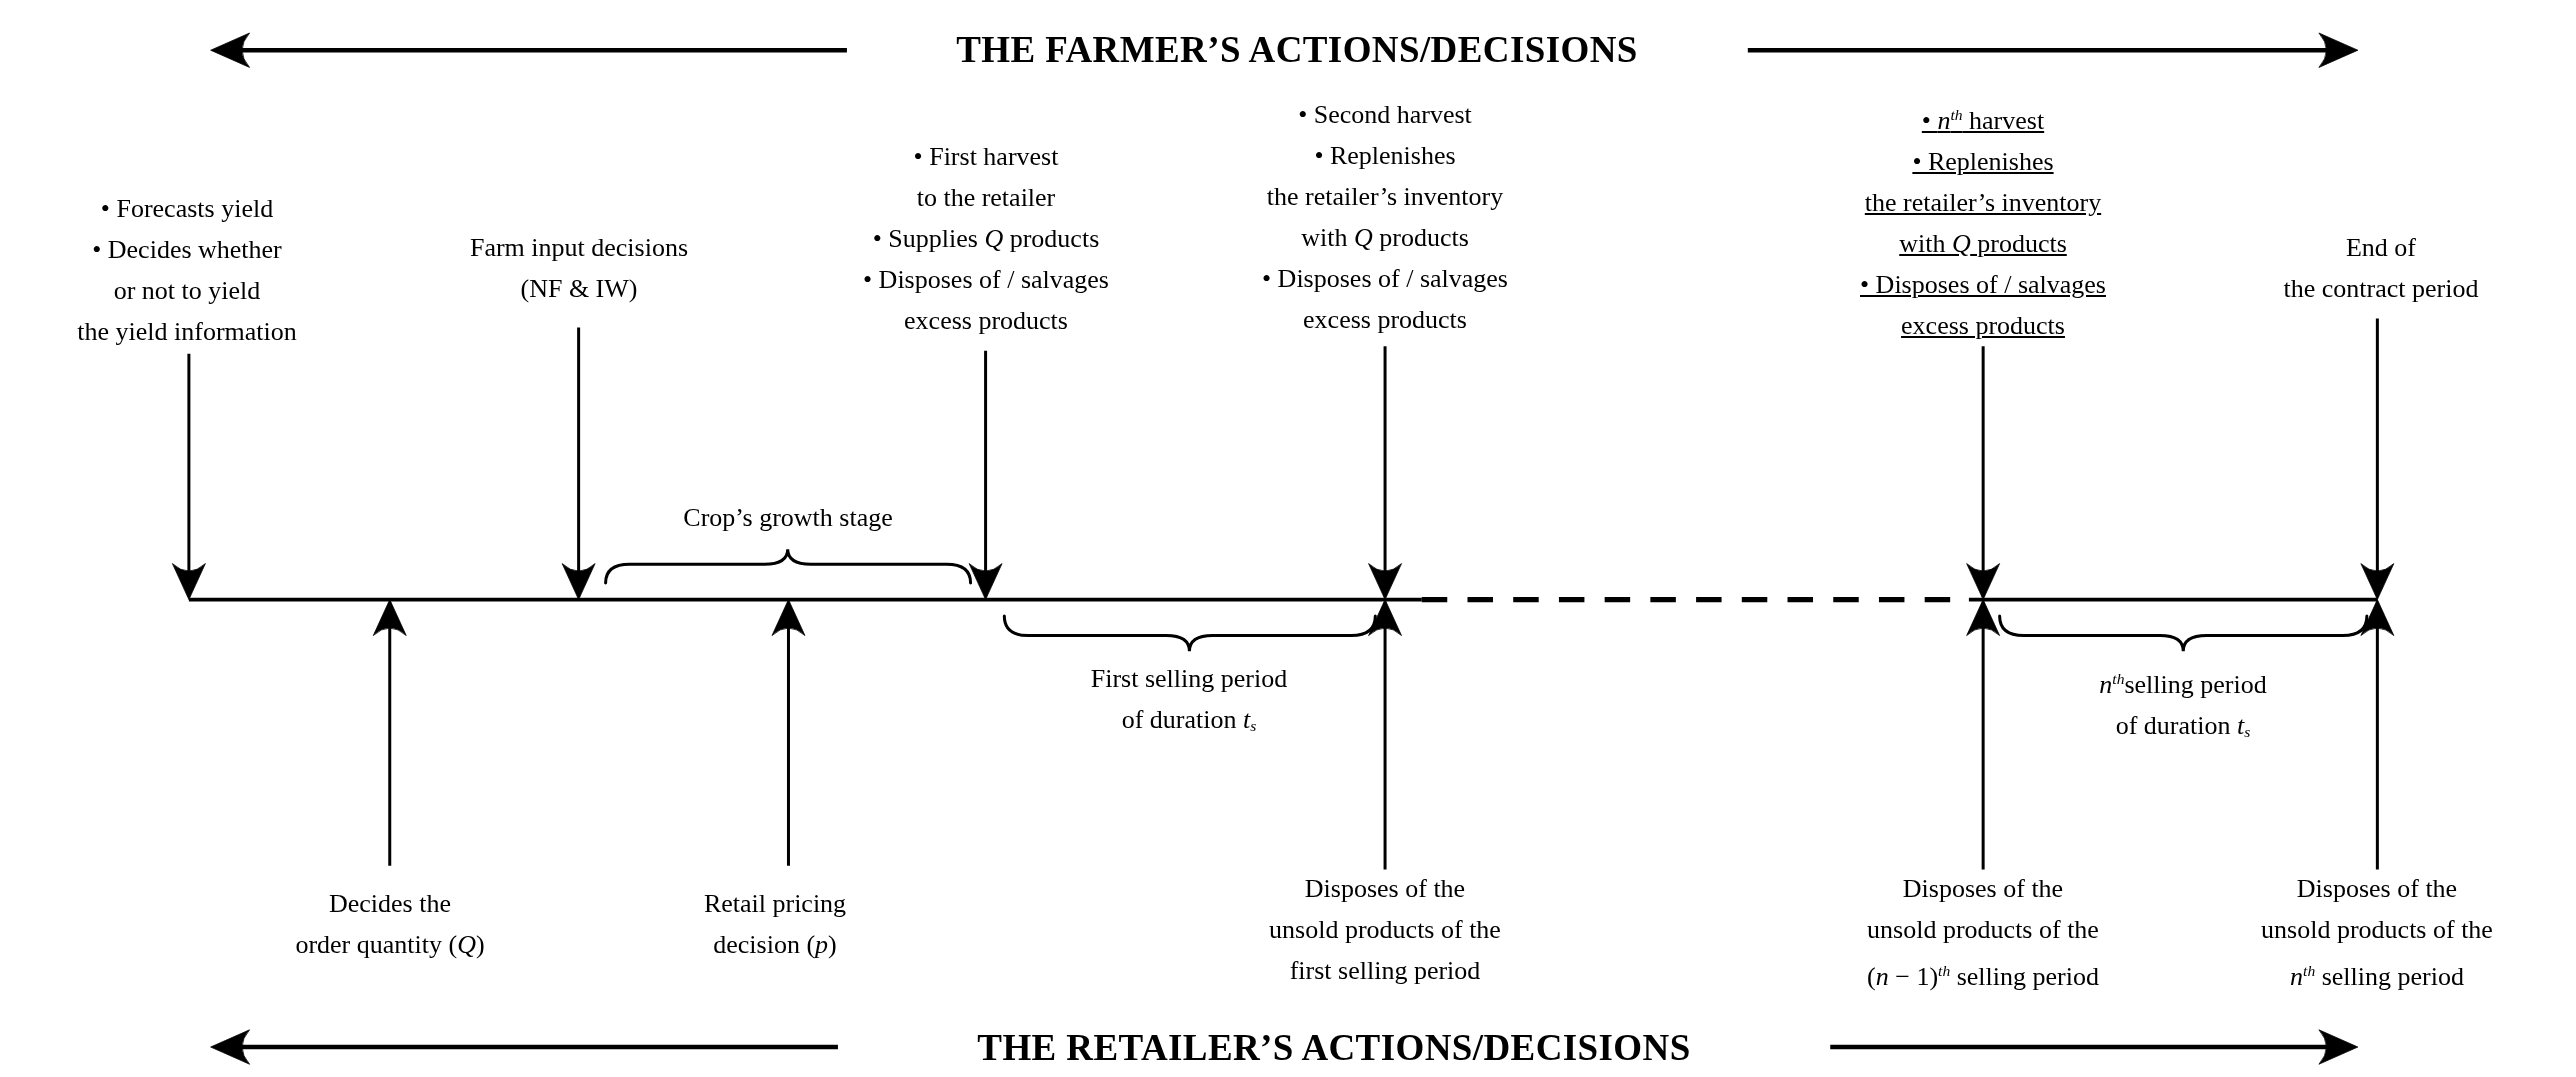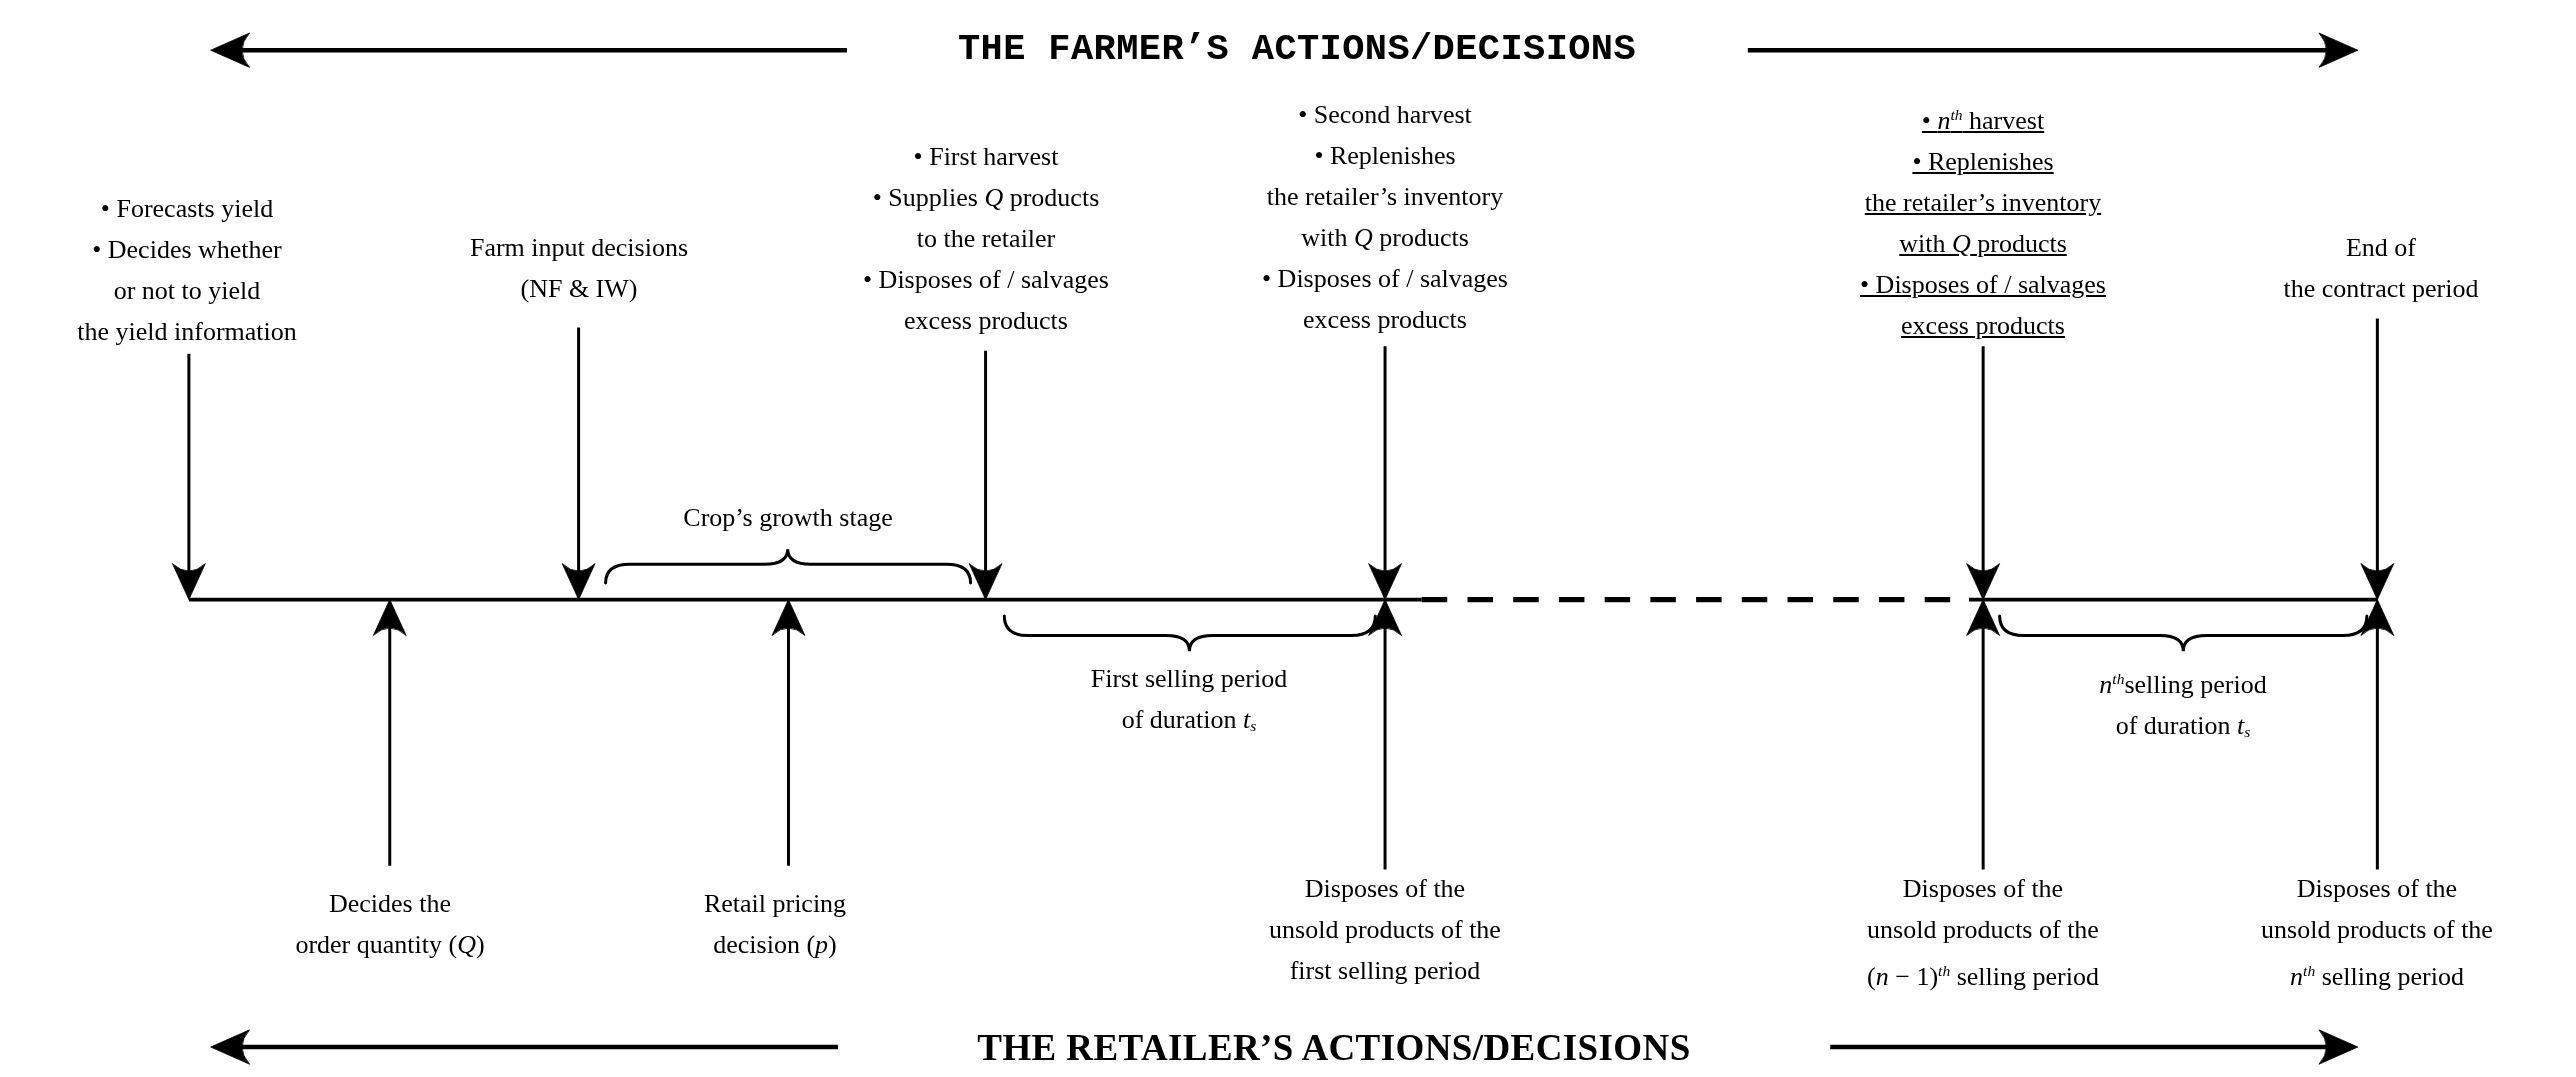--- a/index.html
+++ b/index.html
@@ -78,39 +78,39 @@
     <line x1="3172" y1="1160" x2="3172" y2="804" stroke-width="4"></line>
     <path d="M 3172 800 L 3150 848 Q 3172 828 3194 848 Z" fill="#000"></path>
 
     <path d="M 808 778 Q 808 753 840 753 L 1020 753 Q 1051 753 1051 733 Q 1051 753 1082 753 L 1263 753 Q 1295 753 1295 778" fill="none" stroke-width="4" stroke-linecap="round"></path>
 
     <path d="M 1340 822 Q 1340 848 1372 848 L 1556 848 Q 1587 848 1587 869 Q 1587 848 1618 848 L 1803 848 Q 1835 848 1835 822" fill="none" stroke-width="4" stroke-linecap="round"></path>
 
     <path d="M 2668 822 Q 2668 848 2700 848 L 2882 848 Q 2913 848 2913 869 Q 2913 848 2944 848 L 3126 848 Q 3158 848 3158 822" fill="none" stroke-width="4" stroke-linecap="round"></path>
   </svg>
 
-  <div class="title" style="left:1297px;top:30px;font-family:Liberation Mono, monospace;">THE FARMER’S ACTIONS/DECISIONS</div>
+  <div class="title" style="left:1297px;top:30px;">THE FARMER’S ACTIONS/DECISIONS</div>
   <div class="title" style="left:1334px;top:1028px;">THE RETAILER’S ACTIONS/DECISIONS</div>
 
   <div class="tb" style="left:187px;top:188px;">
     <div class="ln"><span>• Forecasts yield</span></div>
     <div class="ln"><span>• Decides whether</span></div>
     <div class="ln"><span>or not to yield</span></div>
     <div class="ln"><span>the yield information</span></div>
   </div>
 
   <div class="tb" style="left:579px;top:227px;">
     <div class="ln"><span>Farm input decisions</span></div>
     <div class="ln"><span>(NF &amp; IW)</span></div>
   </div>
 
   <div class="tb" style="left:986px;top:136px;">
     <div class="ln"><span>• First harvest</span></div>
+    <div class="ln"><span>to the retailer</span></div>
     <div class="ln"><span>• Supplies </span><span class="seg-i">Q</span><span> products</span></div>
-    <div class="ln"><span>to the retailer</span></div>
     <div class="ln"><span>• Disposes of / salvages</span></div>
     <div class="ln"><span>excess products</span></div>
   </div>
 
   <div class="tb" style="left:1385px;top:94px;">
     <div class="ln"><span>• Second harvest</span></div>
     <div class="ln"><span>• Replenishes</span></div>
     <div class="ln"><span>the retailer’s inventory</span></div>
     <div class="ln"><span>with </span><span class="seg-i">Q</span><span> products</span></div>
     <div class="ln"><span>• Disposes of / salvages</span></div>

